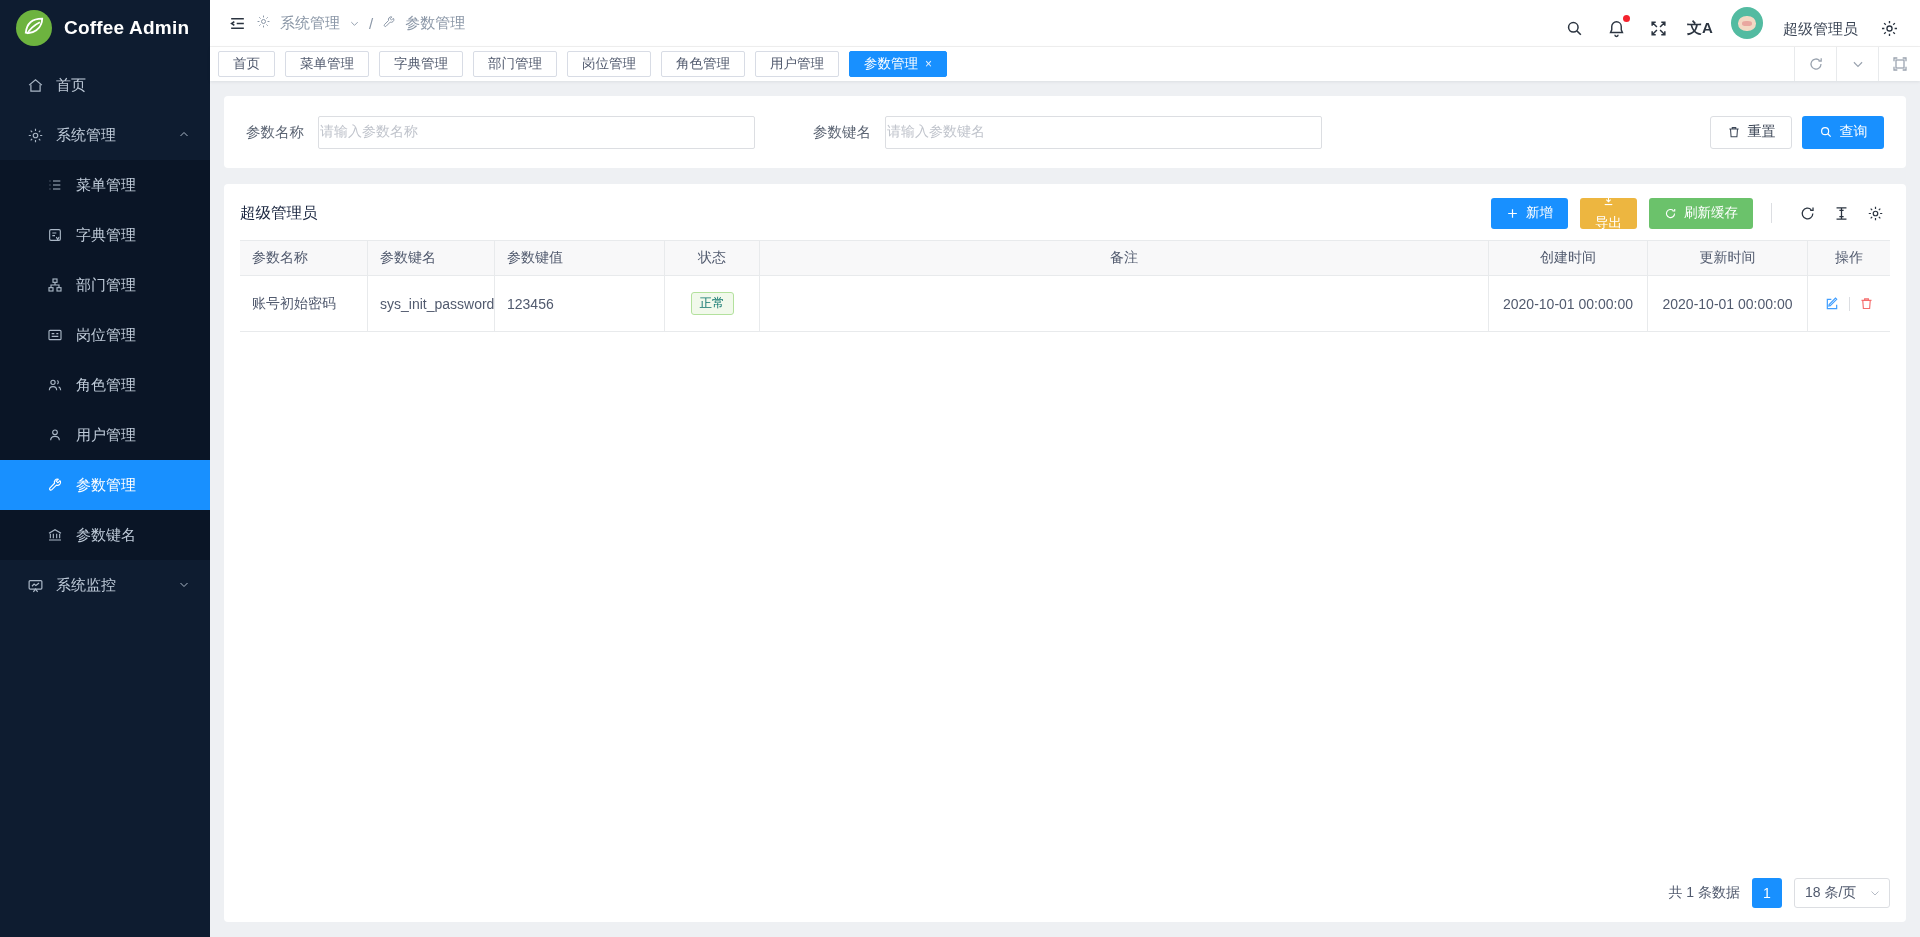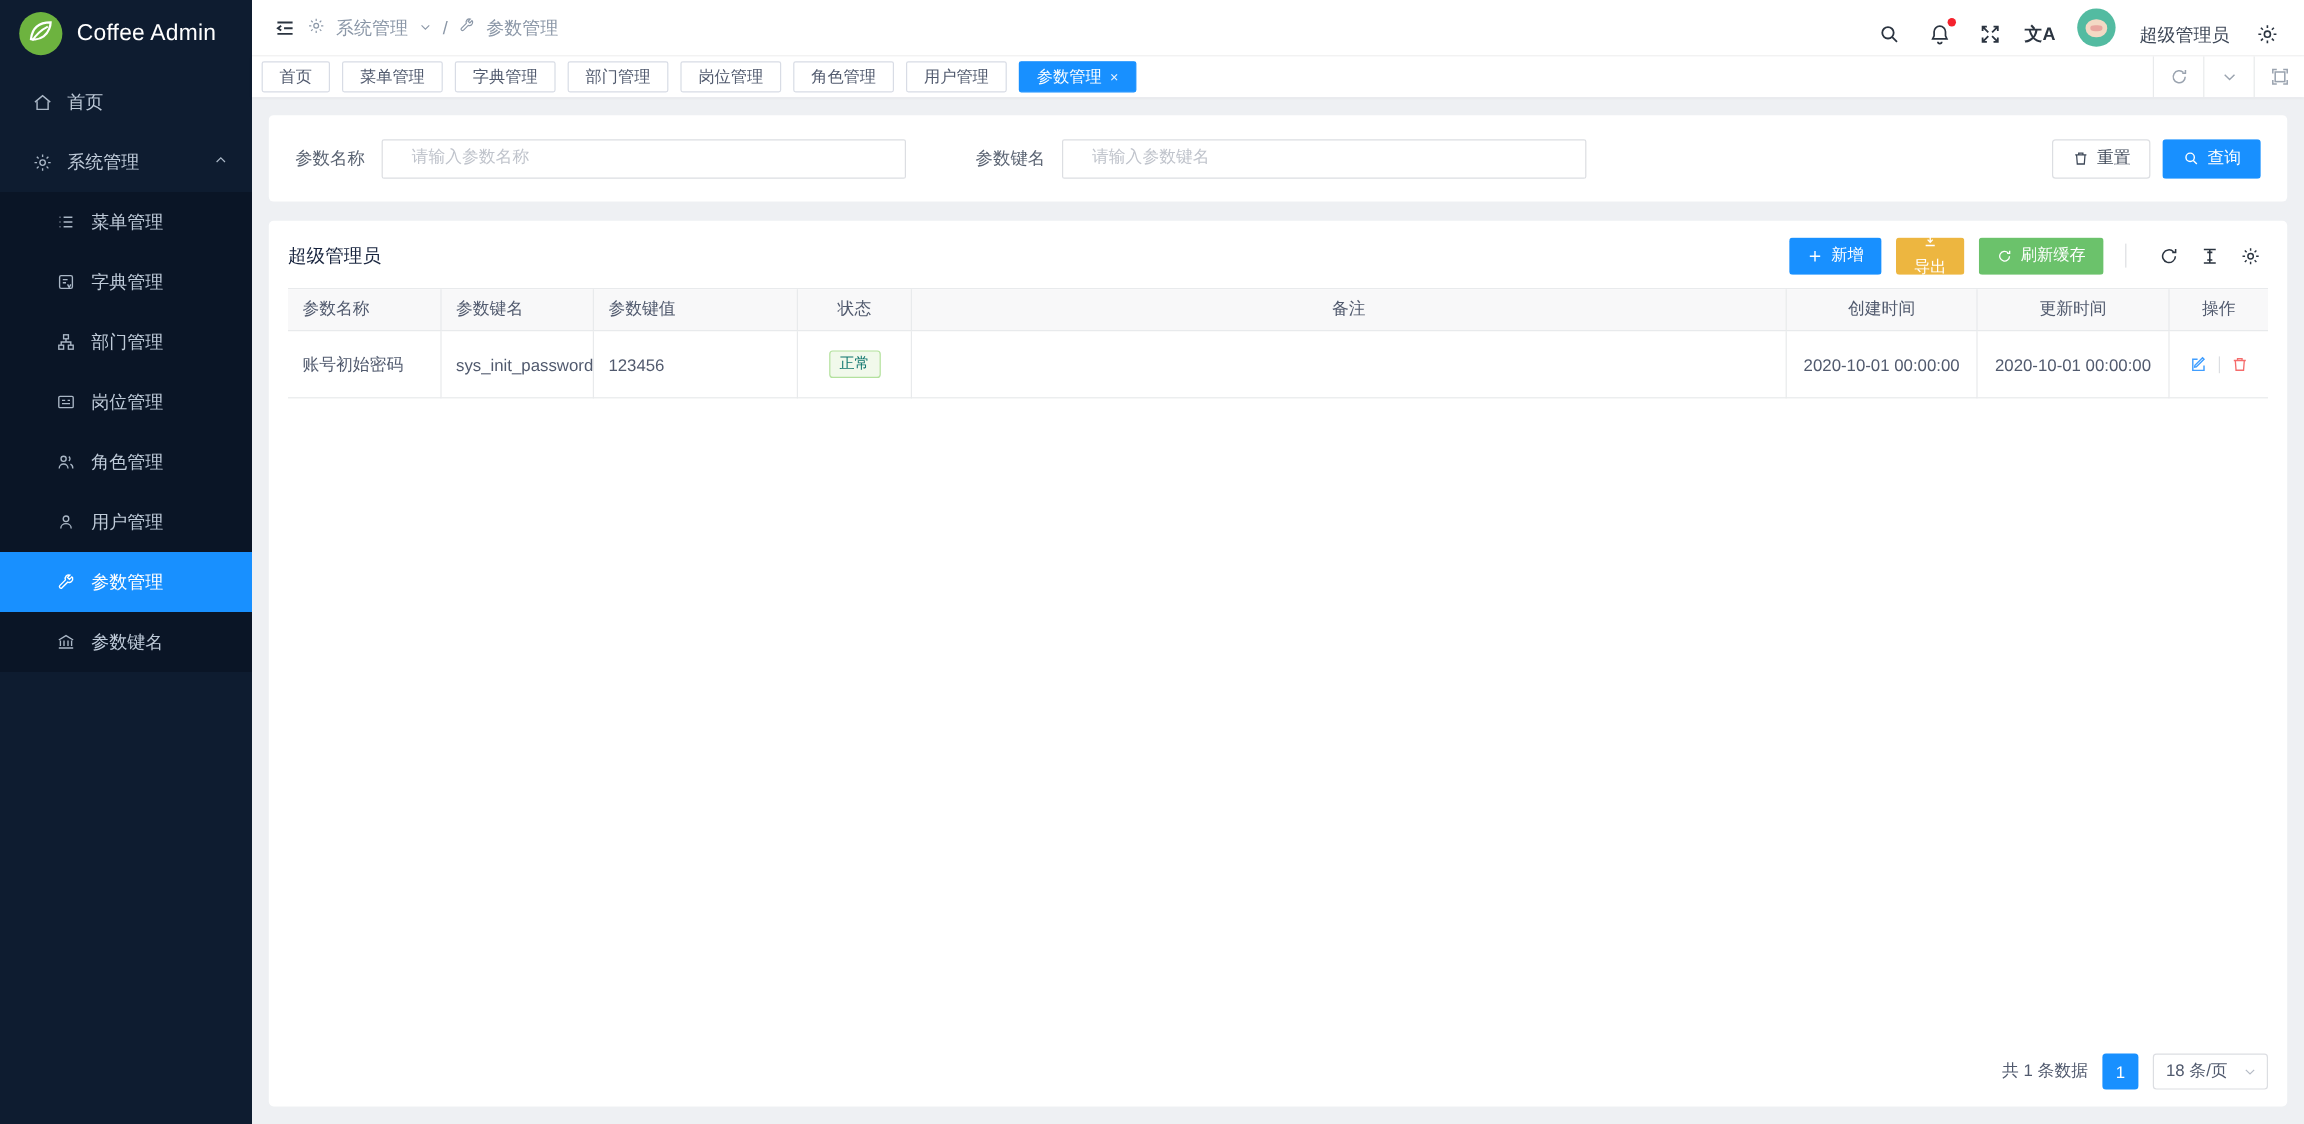--- a/index.html
+++ b/index.html
@@ -5,21 +5,21 @@
   * { box-sizing: border-box; margin: 0; padding: 0; }
   html,body { width:1920px; height:937px; overflow:hidden; }
   body { font-family:"Liberation Sans","DejaVu Sans",sans-serif; background:#eef0f3; color:#515a6e; }
   .layout { display:flex; width:1920px; height:937px; }
 
   
   .sidebar { width:210px; flex-shrink:0; background:#0e1c30; display:flex; flex-direction:column; }
   .logo-row { height:56px; display:flex; align-items:center; padding-left:16px; gap:12px; }
   .logo-badge { width:36px; height:36px; border-radius:50%; background:#6db33f; position:relative; flex-shrink:0; overflow:hidden; }
   .logo-badge svg { position:absolute; left:4px; top:4px; }
-  .logo-title { color:#ffffff; font-size:19px; font-weight:normal; letter-spacing:.2px; }
+  .logo-title { color:#ffffff; font-size:19px; font-weight:bold; letter-spacing:.2px; }
   .menu { margin-top:4px; font-size:15px; }
   .menu-item { height:50px; display:flex; align-items:center; padding-left:26px; gap:12px; color:#bfcbd9; cursor:pointer; position:relative; }
   .menu-item .mi-icon { width:18px; height:18px; flex-shrink:0; display:flex; align-items:center; justify-content:center; }
   .menu-item svg { stroke:#aab7c6; }
   .submenu { background:#0a1526; }
   .submenu .menu-item { padding-left:46px; }
   .menu-item.active { background:#1890ff; color:#ffffff; }
   .menu-item.active svg { stroke:#ffffff; }
   .menu-chevron { position:absolute; right:20px; top:50%; transform:translateY(-50%); }
 
@@ -48,21 +48,21 @@
   .tab .tab-close { margin-left:7px; font-size:12px; color:#e8f2ff; }
   .tab-controls { margin-left:auto; display:flex; height:100%; }
   .tab-ctl { width:42px; display:flex; align-items:center; justify-content:center; border-left:1px solid #e8eaec; cursor:pointer; }
   .tab-ctl svg { stroke:#9aa3af; }
 
   .content { flex:1; padding:15px 14px; display:flex; flex-direction:column; min-height:0; }
 
   
   .filter-card { background:#fff; border-radius:4px; height:72px; display:flex; align-items:center; padding:0 22px; flex-shrink:0; }
   .f-label { font-size:14.5px; color:#5a6372; margin-right:14px; white-space:nowrap; }
-  .f-input { width:437px; height:33px; border:1px solid #dcdee2; border-radius:2px; padding:0 24px; font-size:14px; color:#515a6e; outline:none; font-family:Liberation Serif, serif; }
+  .f-input { width:437px; height:33px; border:1px solid #dcdee2; border-radius:2px; padding:0 1px; font-size:14px; color:#515a6e; outline:none; font-family:Liberation Serif, serif; }
   .f-input::placeholder { color:#c0c4cc; }
   .f-label.second { margin-left:58px; }
   .f-actions { margin-left:auto; display:flex; gap:10px; }
   .btn { display:inline-flex; align-items:center; justify-content:center; gap:7px; border-radius:3px; cursor:pointer; font-family:inherit; font-size:14px; border:1px solid transparent; }
   .btn-reset { width:82px; height:33px; background:#fff; border-color:#dcdee2; color:#3d4757; }
   .btn-reset svg { stroke:#3d4757; }
   .btn-search { width:82px; height:33px; background:#1890ff; color:#fff; }
   .btn-search svg { stroke:#fff; }
 
   
@@ -218,20 +218,35 @@
           <span class="mi-icon">
             <svg width="16" height="16" viewBox="0 0 24 24" fill="none" stroke-width="1.7">
                 <path d="M3 9.5 12 4l9 5.5"></path>
                 <path d="M5 10v7M9.5 10v7M14.5 10v7M19 10v7M3 19.5h18"></path>
               </svg>
           </span>
           <span>参数键名</span>
         </div>
       </div>
 
+      <div class="menu-item">
+        <span class="mi-icon">
+          <svg width="17" height="17" viewBox="0 0 24 24" fill="none" stroke-width="1.7">
+              <rect x="3" y="5" width="18" height="12" rx="1.5"></rect>
+              <path d="M7 13l3-3 2.5 2L17 8.5"></path>
+              <path d="M9 21l3-4 3 4"></path>
+            </svg>
+        </span>
+        <span>系统监控</span>
+        <span class="menu-chevron">
+          <svg width="12" height="12" viewBox="0 0 24 24" fill="none" stroke-width="2">
+              <path d="M5 9l7 7 7-7"></path>
+            </svg>
+        </span>
+      </div>
     </nav>
   </aside>
 
   <div class="main">
 
     <header class="topbar">
       <div class="crumb">
         <span class="fold">
           <svg width="19" height="19" viewBox="0 0 24 24" fill="none" stroke-width="2">
               <path d="M4 6h16M11 12h9M4 18h16"></path>

